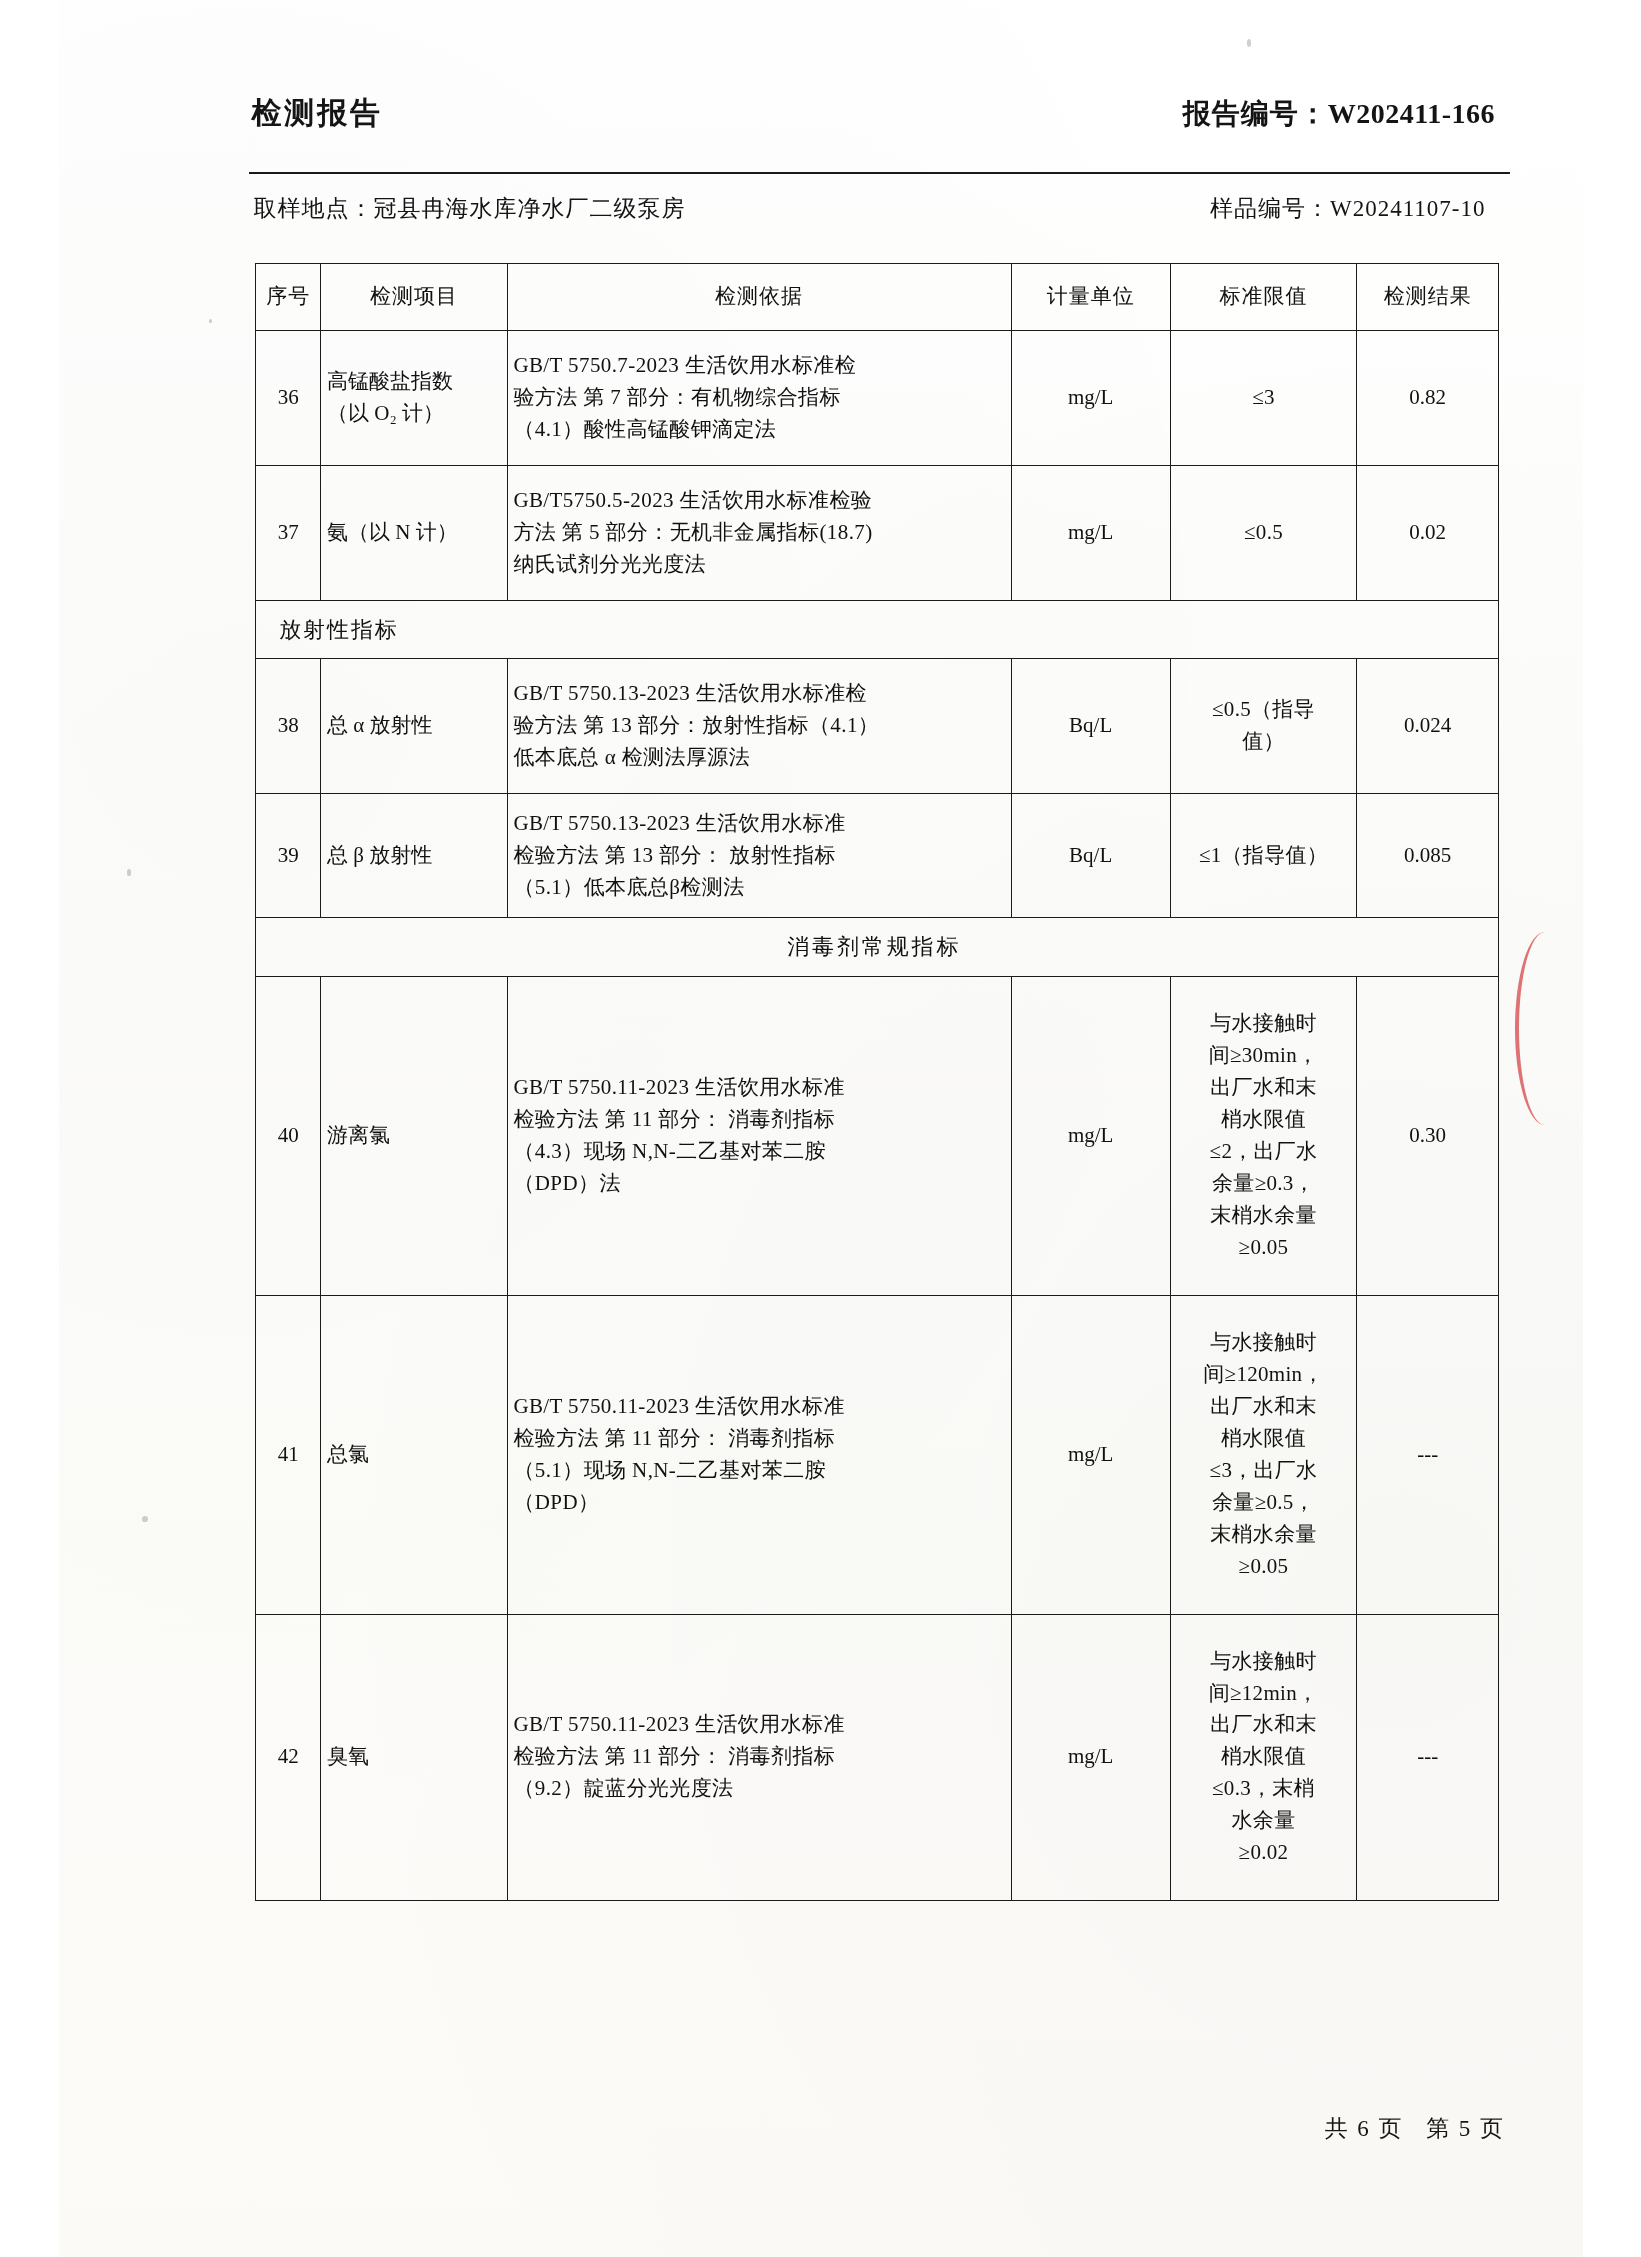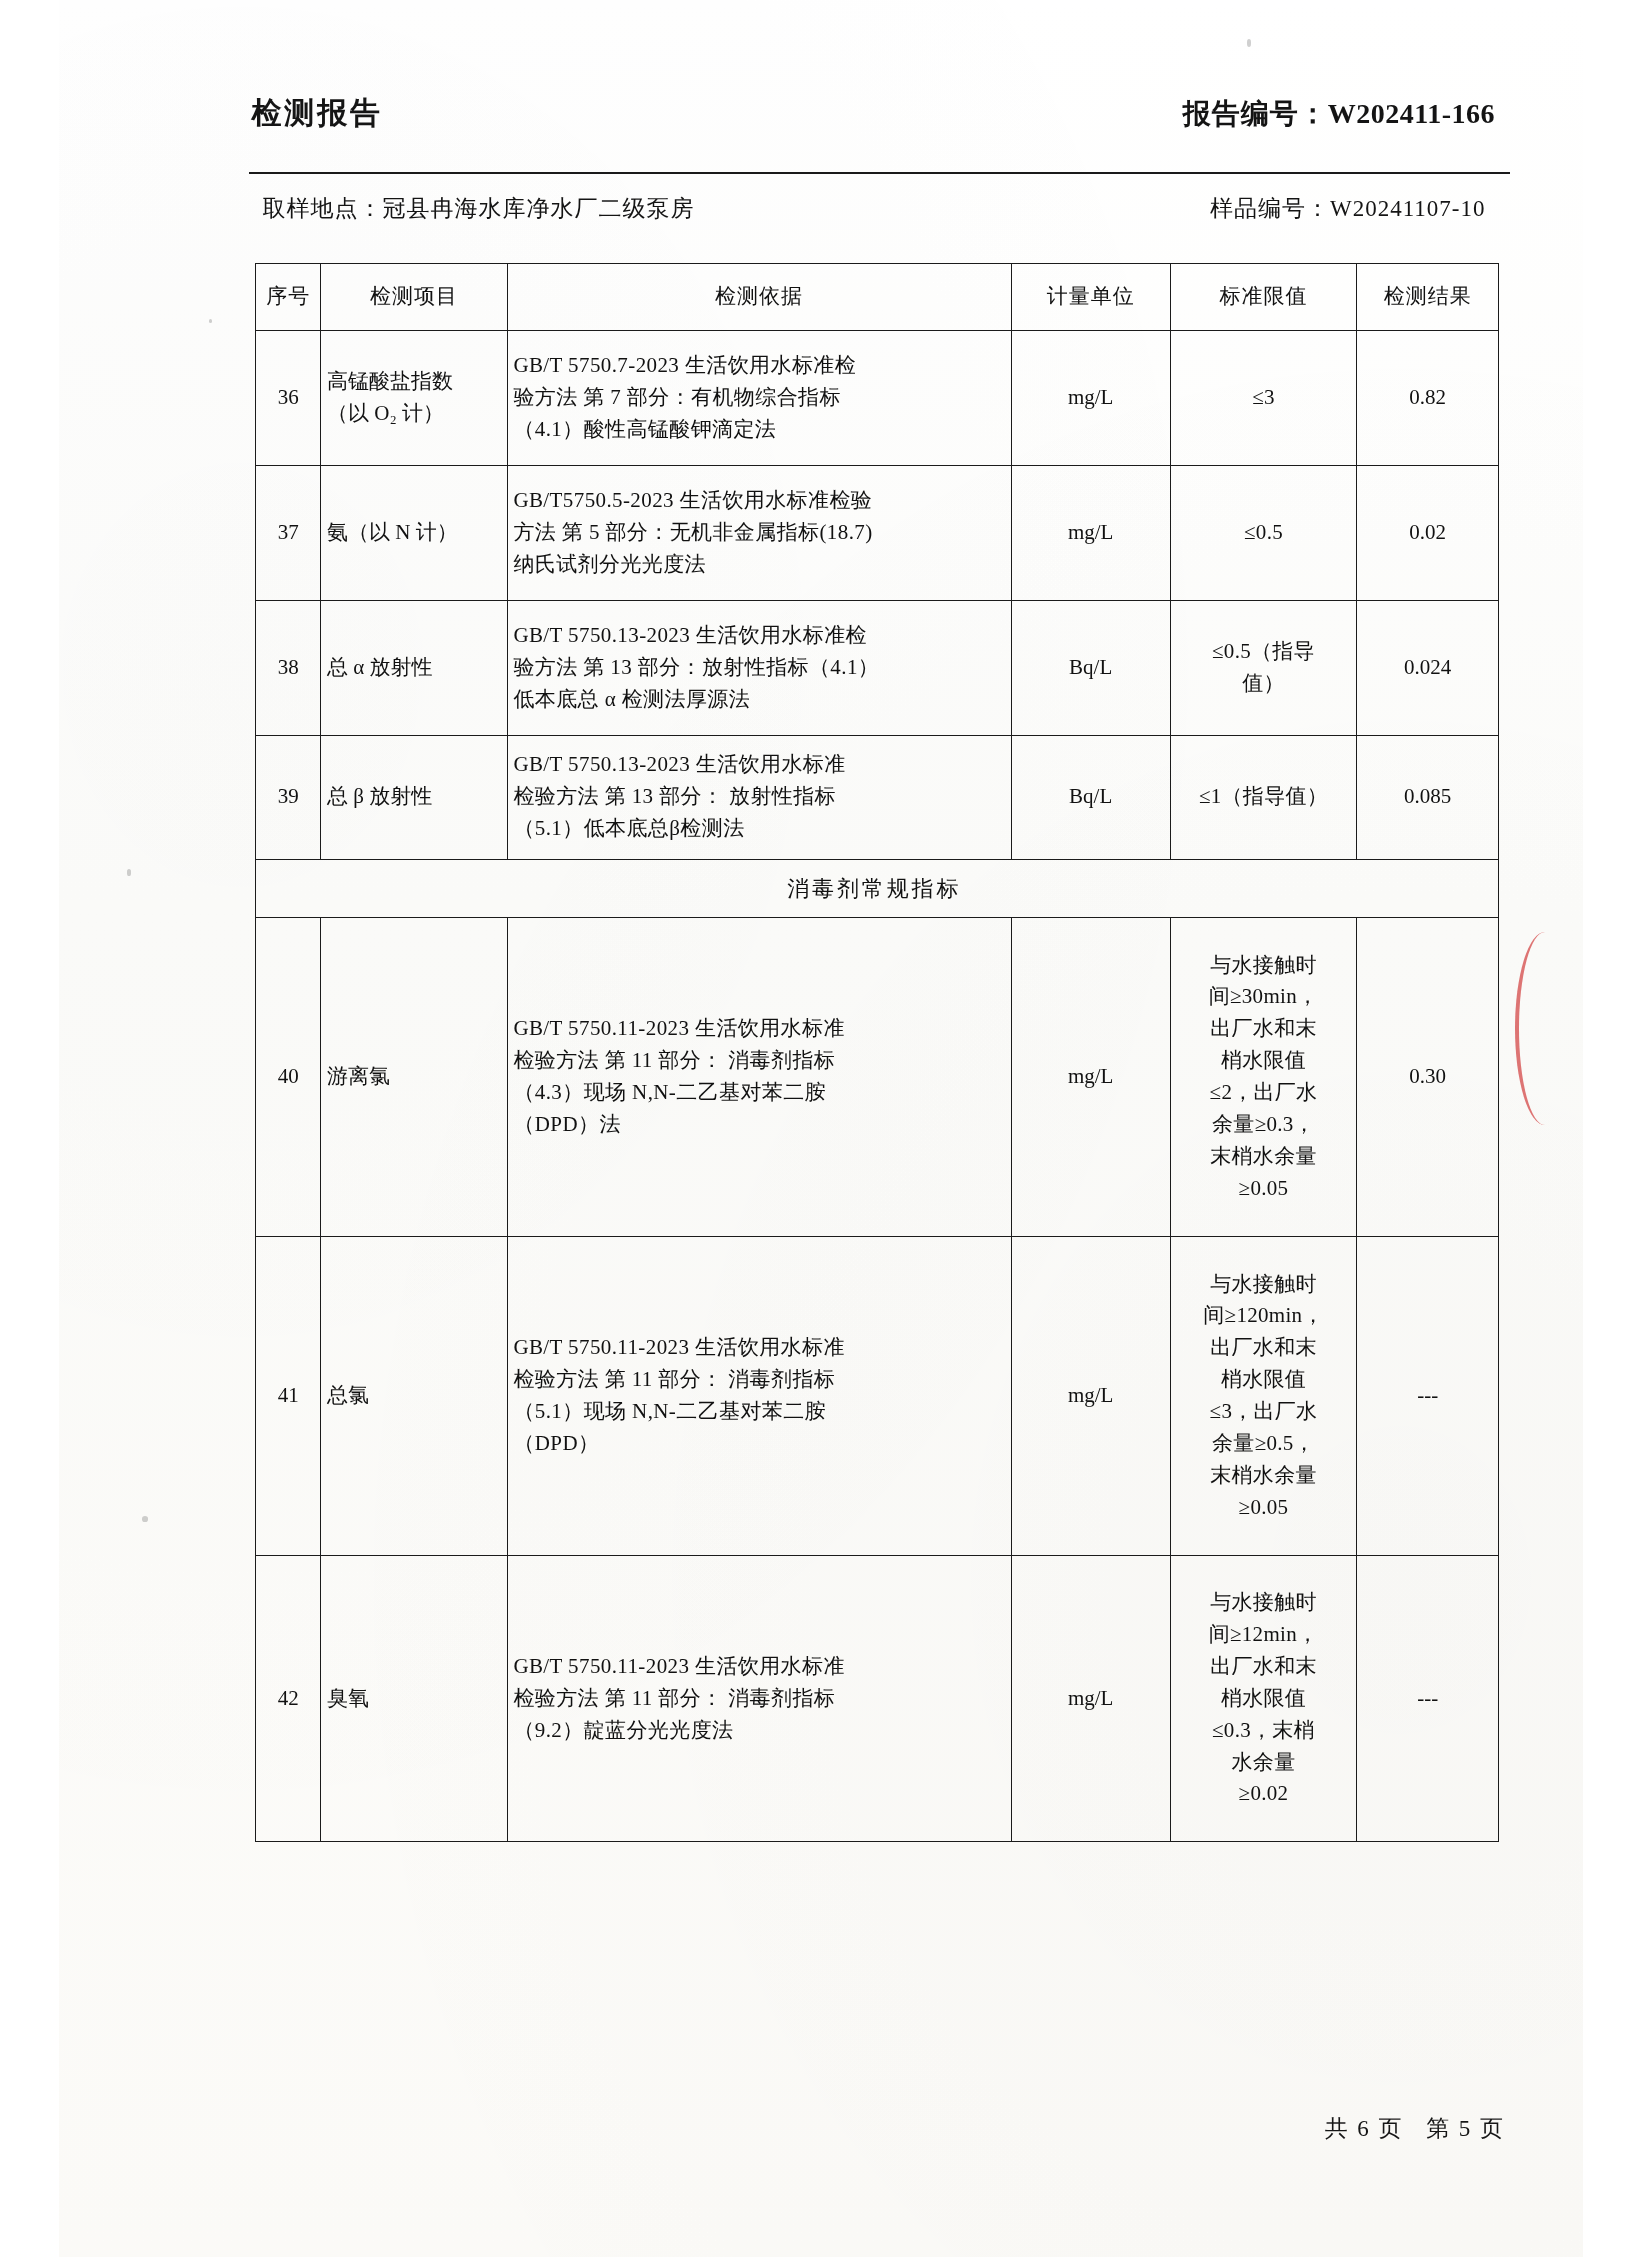--- a/index.html
+++ b/index.html
@@ -80,21 +80,21 @@
   
   .subline {
     position: absolute;
     top: 193px;
     left: 0;
     width: 1265px;
     height: 39px;
   }
   .sub-left {
     position: absolute;
-    left: 15px;
+    left: 6px;
     top: 0;
     font-size: 23px;
     letter-spacing: 1px;
     color: #141414;
   }
   .sub-right {
     position: absolute;
     right: 27px;
     top: 0;
     font-size: 23px;
@@ -262,20 +262,23 @@
             <span class="ln">方法 第 5 部分：无机非金属指标(18.7)</span>
             <span class="ln">纳氏试剂分光光度法</span>
           </td>
           <td class="c-unit">mg/L</td>
           <td class="c-limit">
             <span class="ln">≤0.5</span>
           </td>
           <td class="c-res">0.02</td>
         </tr>
 
+        <tr class="section">
+          <td colspan="6">放射性指标</td>
+        </tr>
 
         <tr style="height:135px">
           <td class="c-no">38</td>
           <td class="c-item">总 α 放射性</td>
           <td class="c-basis">
             <span class="ln">GB/T 5750.13-2023 生活饮用水标准检</span>
             <span class="ln">验方法 第 13 部分：放射性指标（4.1）</span>
             <span class="ln">低本底总 α 检测法厚源法</span>
           </td>
           <td class="c-unit">Bq/L</td>

